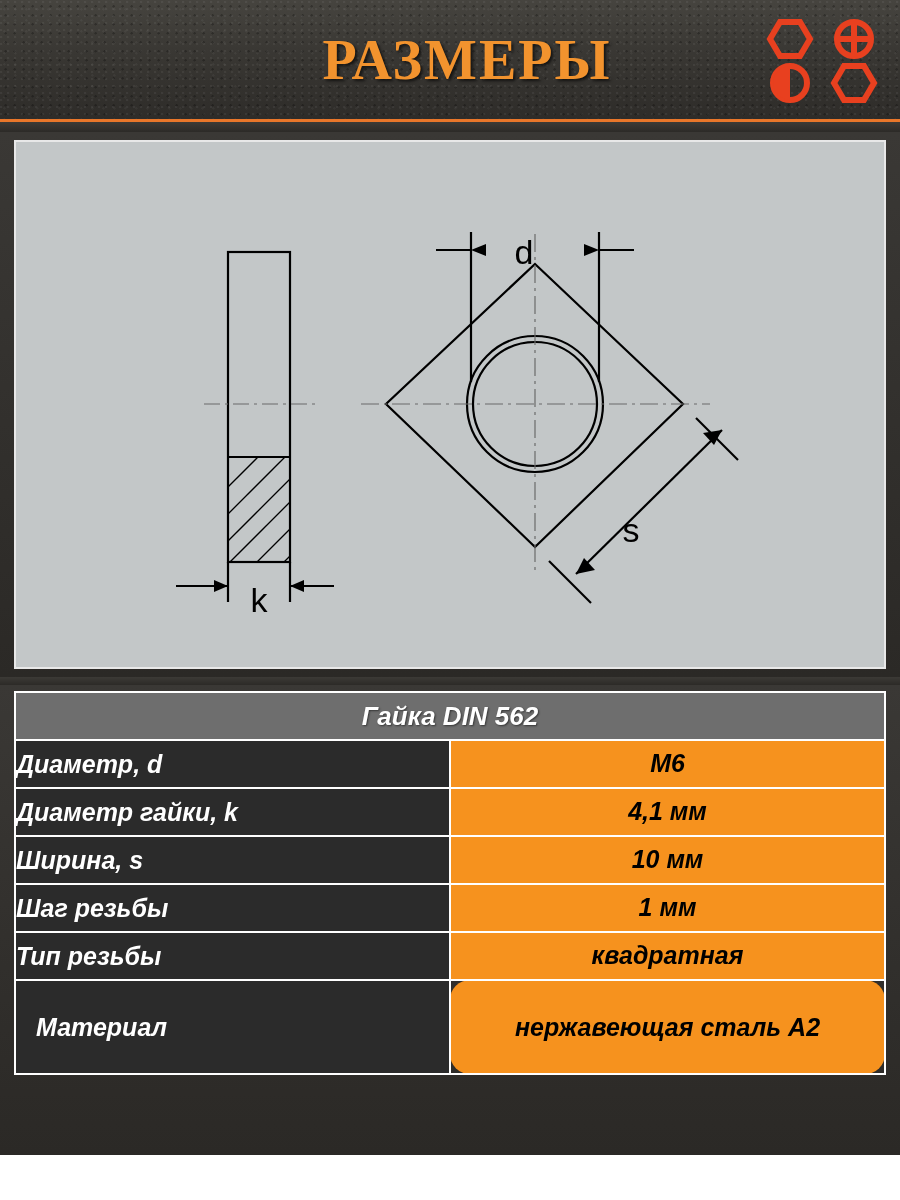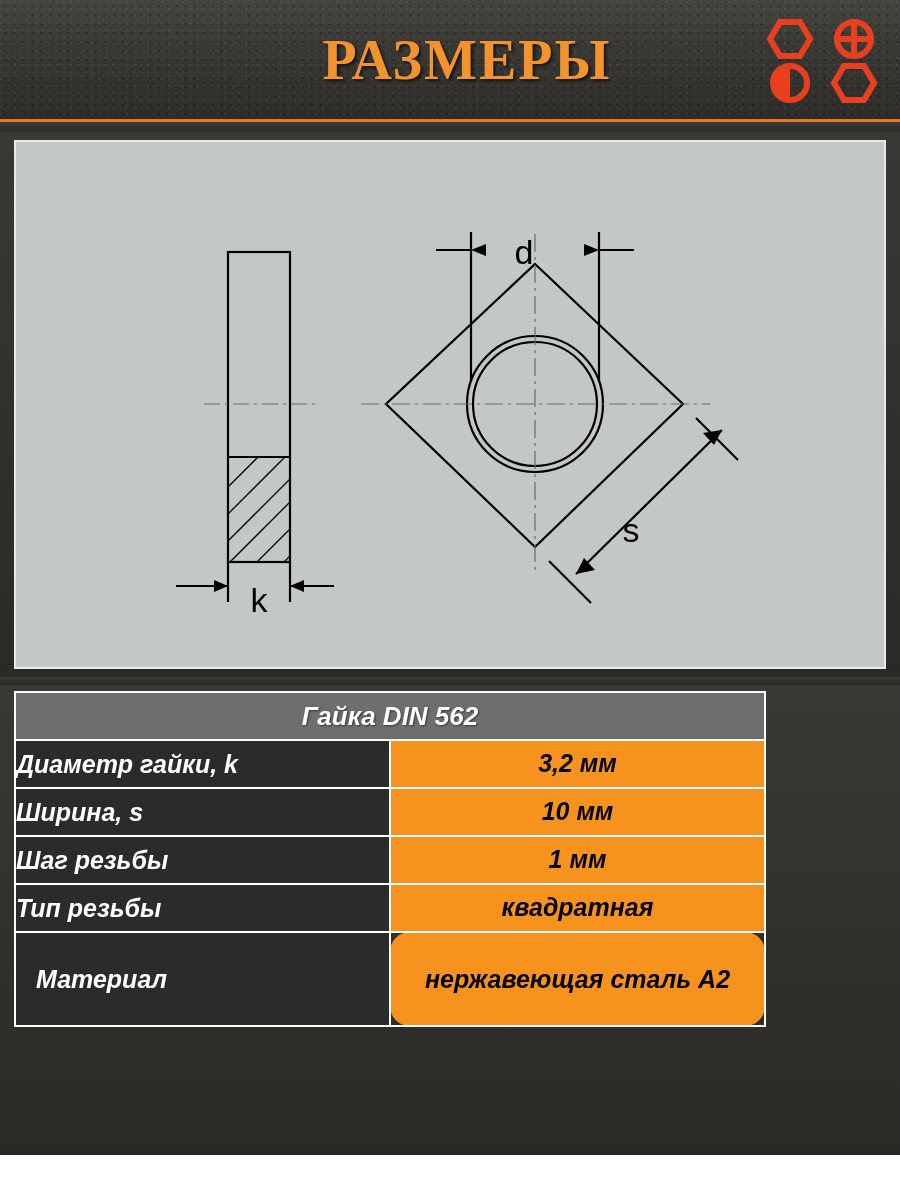--- a/index.html
+++ b/index.html
@@ -94,21 +94,21 @@
   .table-wrap {
     position: relative;
     width: 900px;
     height: 470px;
     background: linear-gradient(180deg, #3a3835 0%, #2b2926 100%);
     box-sizing: border-box;
     padding: 6px 14px 10px 14px;
   }
   table.spec {
     border-collapse: collapse;
-    width: 752px;
+    width: 872px;
     table-layout: fixed;
     border: 2px solid #ffffff;
   }
   table.spec td, table.spec th {
     border: 2px solid #ffffff;
     padding: 0;
   }
   .tbl-title {
     background: #6e6e6e;
     color: #ffffff;
@@ -232,22 +232,26 @@
 
   <div class="strip" style="height:8px;"></div>
 
   <div class="table-wrap">
     <table class="spec">
       <tbody>
         <tr>
           <td class="tbl-title" colspan="2">Гайка DIN 562</td>
         </tr>
         <tr>
+          <td class="lbl" style="width:578px;">Диаметр, d</td>
+          <td class="val">М6</td>
+        </tr>
+        <tr>
           <td class="lbl">Диаметр гайки, k</td>
-          <td class="val">3,2 мм</td>
+          <td class="val">4,1 мм</td>
         </tr>
         <tr>
           <td class="lbl">Ширина, s</td>
           <td class="val">10 мм</td>
         </tr>
         <tr>
           <td class="lbl">Шаг резьбы</td>
           <td class="val">1 мм</td>
         </tr>
         <tr>

